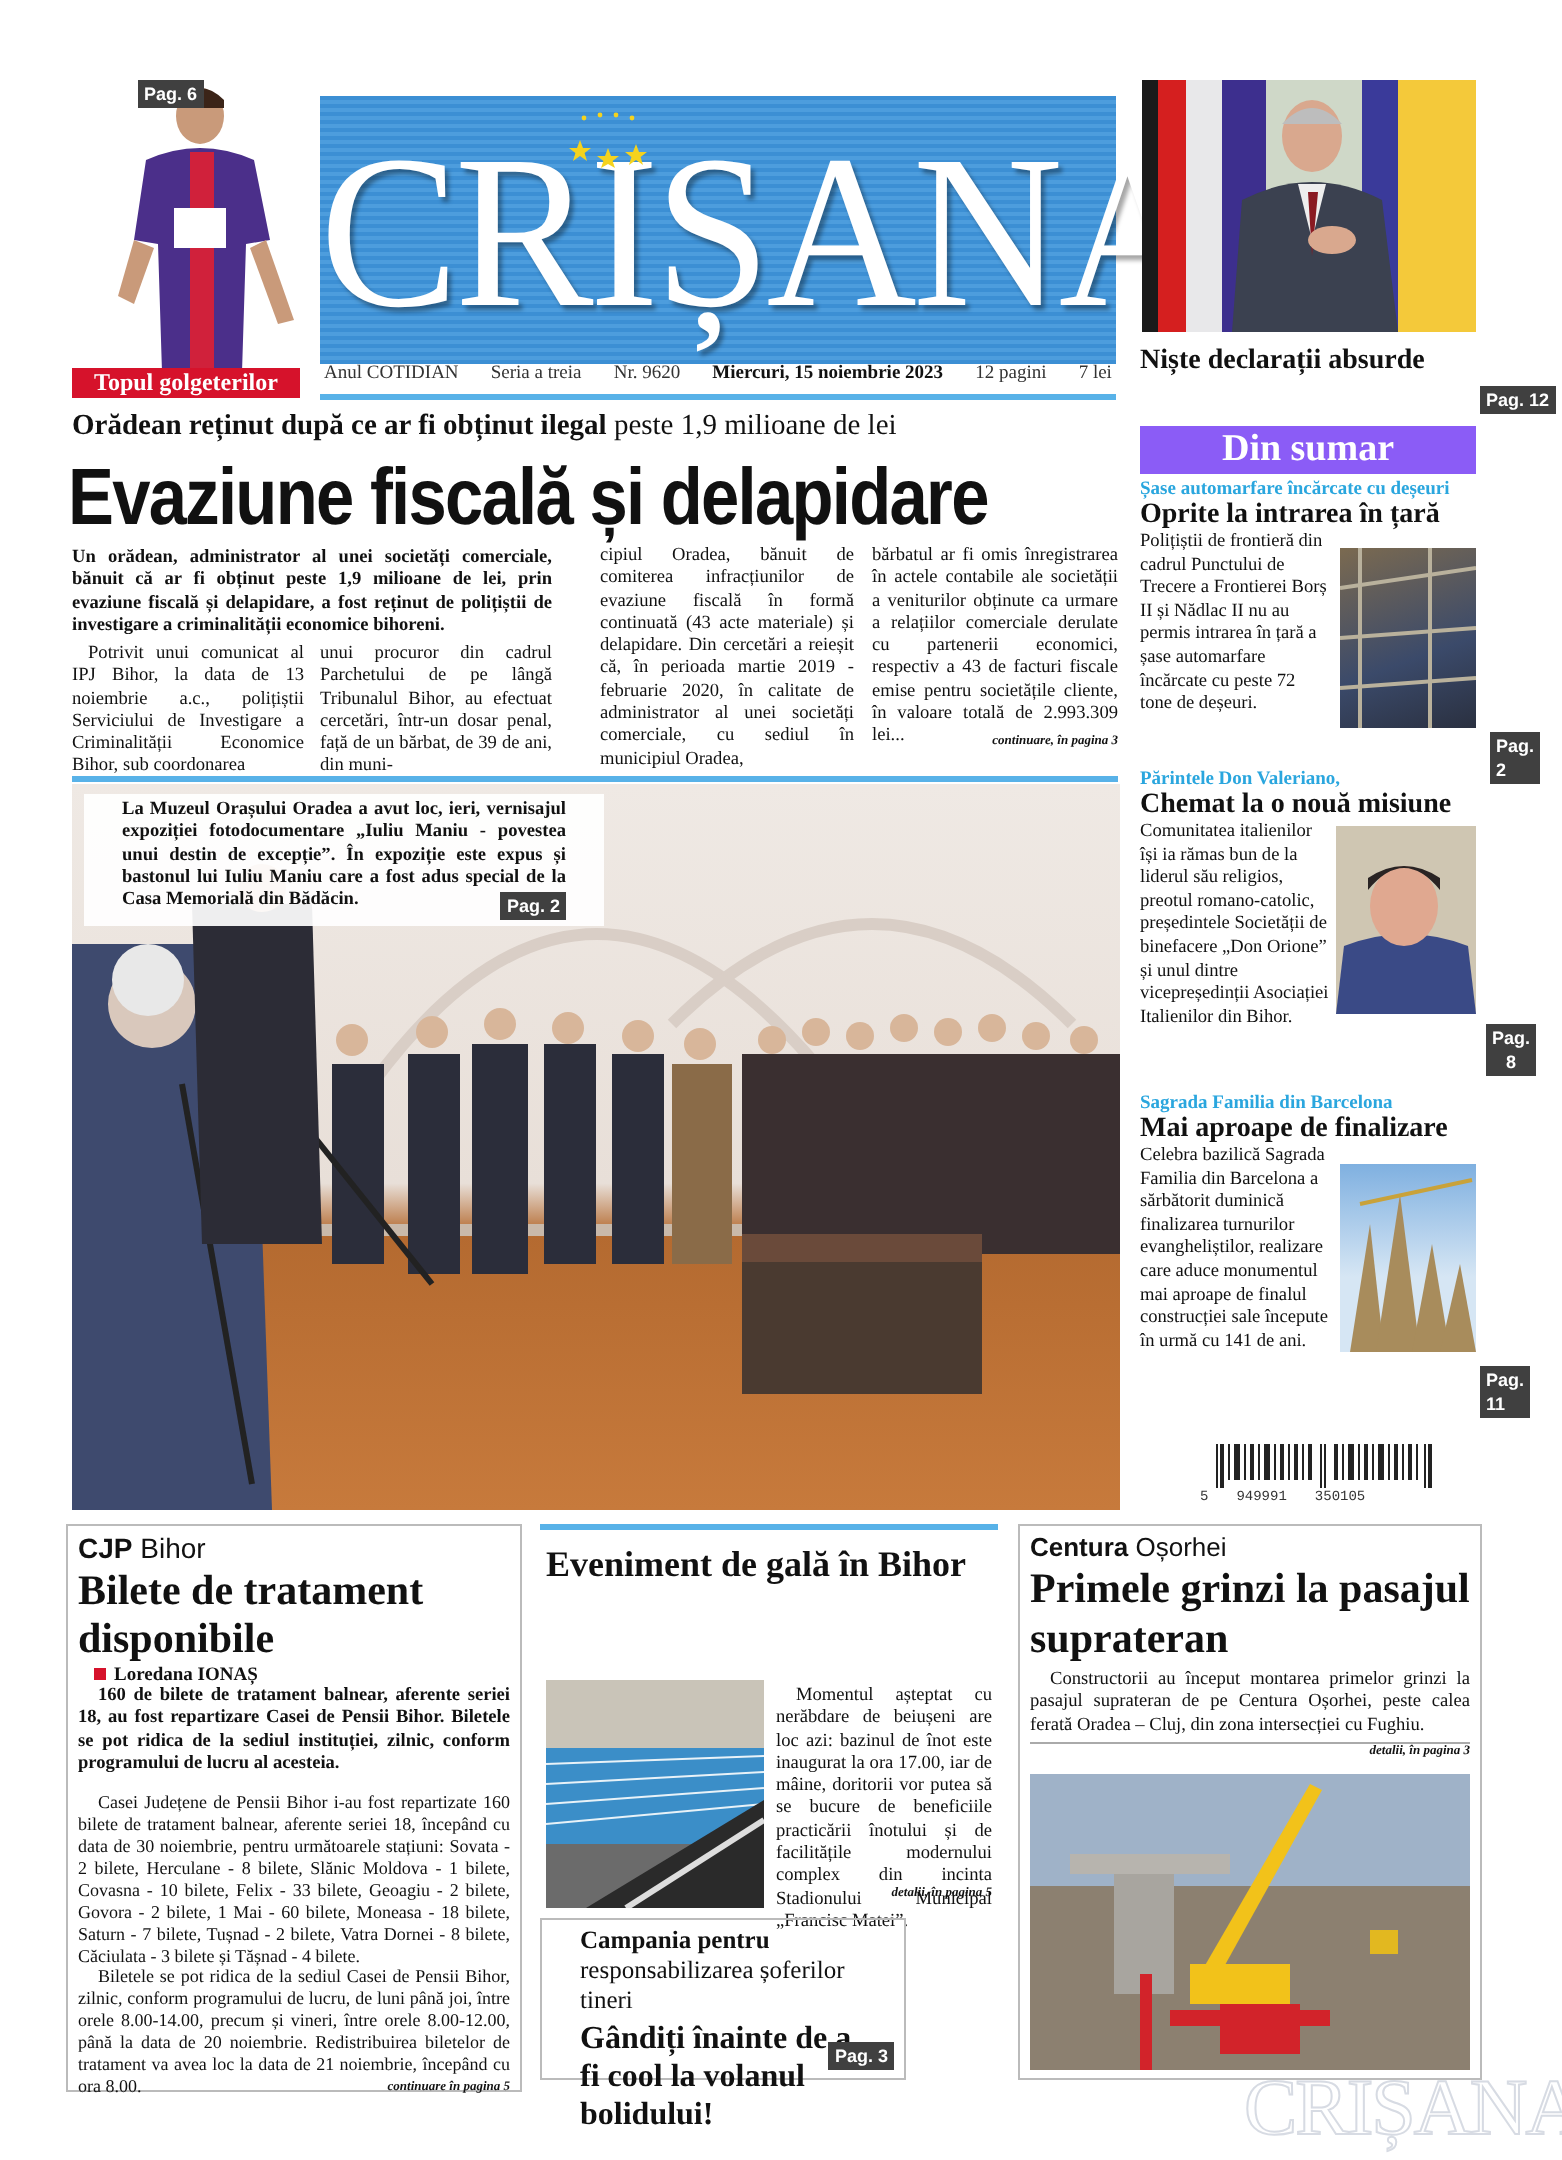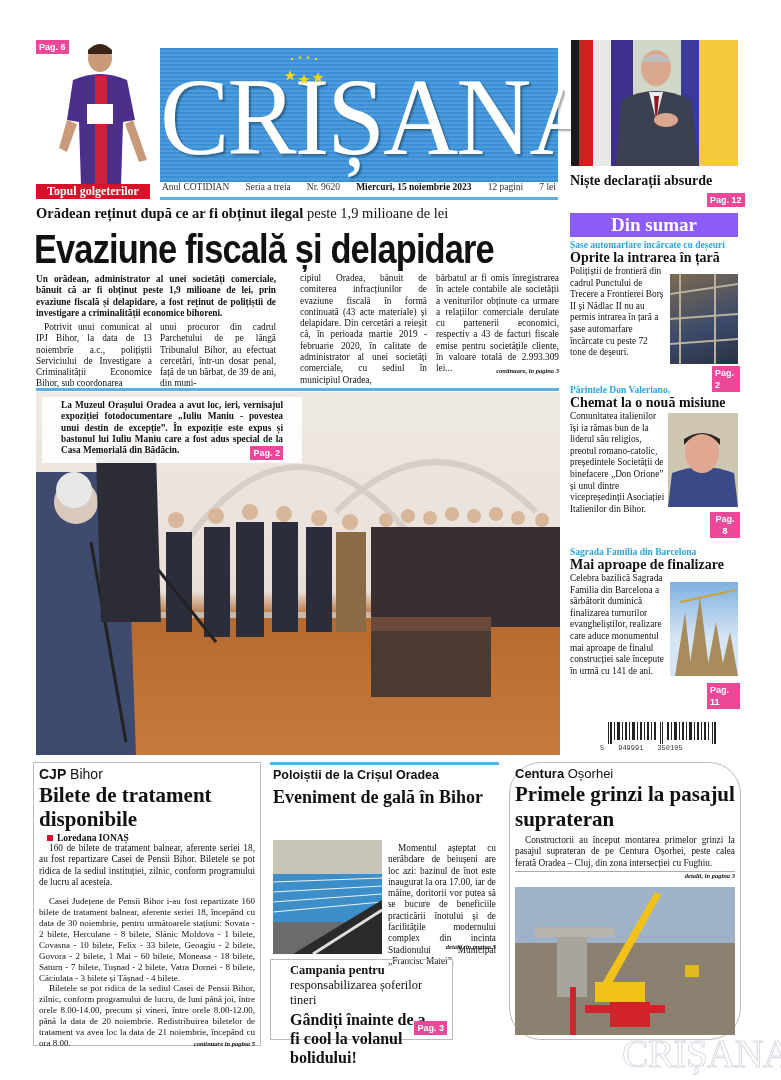--- a/index.html
+++ b/index.html
@@ -1,18 +1,18 @@
 <!DOCTYPE html>
 <html><head>
 <meta charset="utf-8">
 <style>
   html,body{margin:0;padding:0;background:#fff;}
   body{width:781px;height:1080px;position:relative;overflow:hidden;font-family:"Liberation Serif",serif;color:#111;}
   .abs{position:absolute;}
-  .pag{background:#ec4899;color:#fff;font-family:"Liberation Sans",sans-serif;font-weight:bold;font-size:9px;padding:1px 3px;line-height:12px;display:inline-block;}
+  .pag{background:#404040;color:#fff;font-family:"Liberation Sans",sans-serif;font-weight:bold;font-size:9px;padding:1px 3px;line-height:12px;display:inline-block;margin-left:33px;}
   .kicker-blue{color:#2aa6de;font-family:"Liberation Serif",serif;font-weight:bold;font-size:9.5px;}
   .body-txt{font-size:9.3px;line-height:11.3px;text-align:justify;}
   .continue{font-style:italic;font-weight:bold;font-size:6.5px;text-align:right;}
   .photo{overflow:hidden;}
 
   
   #masthead{left:160px;top:48px;width:398px;height:134px;background:repeating-linear-gradient(180deg,#3c8fd4 0px,#3c8fd4 2px,#4d9ddd 2px,#4d9ddd 4px);}
   #mast-sub{left:0;top:4px;width:100%;text-align:center;color:#fff;font-family:"Liberation Sans",sans-serif;font-weight:bold;font-size:12.5px;letter-spacing:0.5px;}
   #mast-stars{left:120px;top:8px;width:60px;height:28px;}
   #mast-title{left:0;top:14px;width:100%;text-align:center;color:#fff;font-family:"Liberation Serif",serif;font-size:104px;line-height:110px;letter-spacing:-2px;transform:scaleY(1.05);text-shadow:2px 2px 2px rgba(0,0,0,0.35);}
@@ -50,21 +50,21 @@
   .side{left:570px;width:170px;}
   .side-head{font-weight:bold;font-size:14px;line-height:16px;}
   .side-txt{font-size:9.3px;line-height:11.6px;}
 
   
   .box{border:1px solid #bbb;box-sizing:border-box;}
   #cjp{left:33px;top:762px;width:228px;height:284px;padding:3px 5px;}
   #polo-line{left:270px;top:762px;width:229px;height:3px;background:#58b2e8;}
   #polo{left:270px;top:765px;width:229px;height:193px;padding:3px 3px;}
   #campanie{left:270px;top:959px;width:183px;height:81px;padding:3px 19px;}
-  #centura{left:509px;top:762px;width:232px;height:278px;padding:3px 5px;border-radius:32px;}
+  #centura{left:509px;top:762px;width:232px;height:278px;padding:3px 5px;}
 </style>
 </head>
 <body>
 
 <div id="masthead" class="abs">
   <div id="mast-title" class="abs">CRIȘANA</div>
   <svg id="mast-stars" class="abs" viewBox="0 0 60 28">
     <g fill="#f5d31e">
       <polygon points="10,14 11.5,18 15.5,18 12.3,20.5 13.5,24.5 10,22 6.5,24.5 7.7,20.5 4.5,18 8.5,18"></polygon>
       <polygon points="24,18 25.5,22 29.5,22 26.3,24.5 27.5,28 24,26 20.5,28 21.7,24.5 18.5,22 22.5,22"></polygon>
@@ -263,29 +263,28 @@
     <span>5</span>
     <span>949991</span>
     <span>350105</span>
   </div>
 </div>
 
 <div id="cjp" class="abs box">
   <div style="font-family:'Liberation Sans',sans-serif;font-size:14px;line-height:17px;"><b>CJP</b><span> Bihor</span></div>
   <div style="font-weight:bold;font-size:21px;line-height:24px;">Bilete de tratament disponibile</div>
   <div style="font-weight:bold;font-size:9.5px;margin:2px 0 0 8px;"><span style="display:inline-block;width:6px;height:6px;background:#d6122b;margin-right:4px;"></span><span>Loredana IONAȘ</span></div>
-  <div class="body-txt" style="font-weight:normal;text-indent:10px;">160 de bilete de tratament balnear, aferente seriei 18, au fost repartizare Casei de Pensii Bihor. Biletele se pot ridica de la sediul instituției, zilnic, conform programului de lucru al acesteia.</div>
+  <div class="body-txt" style="font-weight:bold;text-indent:10px;">160 de bilete de tratament balnear, aferente seriei 18, au fost repartizare Casei de Pensii Bihor. Biletele se pot ridica de la sediul instituției, zilnic, conform programului de lucru al acesteia.</div>
   <div class="body-txt" style="text-indent:10px;margin-top:8px;font-size:9px;line-height:10.9px;">Casei Județene de Pensii Bihor i-au fost repartizate 160 bilete de tratament balnear, aferente seriei 18, începând cu data de 30 noiembrie, pentru următoarele stațiuni: Sovata - 2 bilete, Herculane - 8 bilete, Slănic Moldova - 1 bilete, Covasna - 10 bilete, Felix - 33 bilete, Geoagiu - 2 bilete, Govora - 2 bilete, 1 Mai - 60 bilete, Moneasa - 18 bilete, Saturn - 7 bilete, Tușnad - 2 bilete, Vatra Dornei - 8 bilete, Căciulata - 3 bilete și Tășnad - 4 bilete.</div>
   <div class="body-txt" style="text-indent:10px;font-size:9px;line-height:10.9px;">Biletele se pot ridica de la sediul Casei de Pensii Bihor, zilnic, conform programului de lucru, de luni până joi, între orele 8.00-14.00, precum și vineri, între orele 8.00-12.00, până la data de 20 noiembrie. Redistribuirea biletelor de tratament va avea loc la data de 21 noiembrie, începând cu ora 8.00.</div>
   <div class="continue" style="margin-top:-9px;">continuare în pagina 5</div>
 </div>
 
 <div id="polo-line" class="abs"></div>
 <div id="polo" class="abs">
-  <div style="font-family:'Liberation Sans',sans-serif;font-weight:bold;font-size:12.5px;line-height:15px;">Poloiștii de la Crișul Oradea</div>
   <div style="font-weight:bold;font-size:18px;line-height:22px;margin-top:3px;">Eveniment de gală în Bihor</div>
   <div class="abs photo" style="left:3px;top:75px;width:109px;height:114px;background:linear-gradient(180deg,#c9c4b8 0 30%,#3b8ec8 30% 72%,#6b6b6b 72%);">
     <svg width="109" height="114">
         <g stroke="#e8f2f8" stroke-width="1">
           <line x1="0" y1="42" x2="109" y2="38"></line>
           <line x1="0" y1="52" x2="109" y2="46"></line>
           <line x1="0" y1="62" x2="109" y2="54"></line>
           <line x1="0" y1="72" x2="109" y2="62"></line>
         </g>
         <path d="M20 114 L109 60 L109 114 Z" fill="#2a2a2a"></path>

